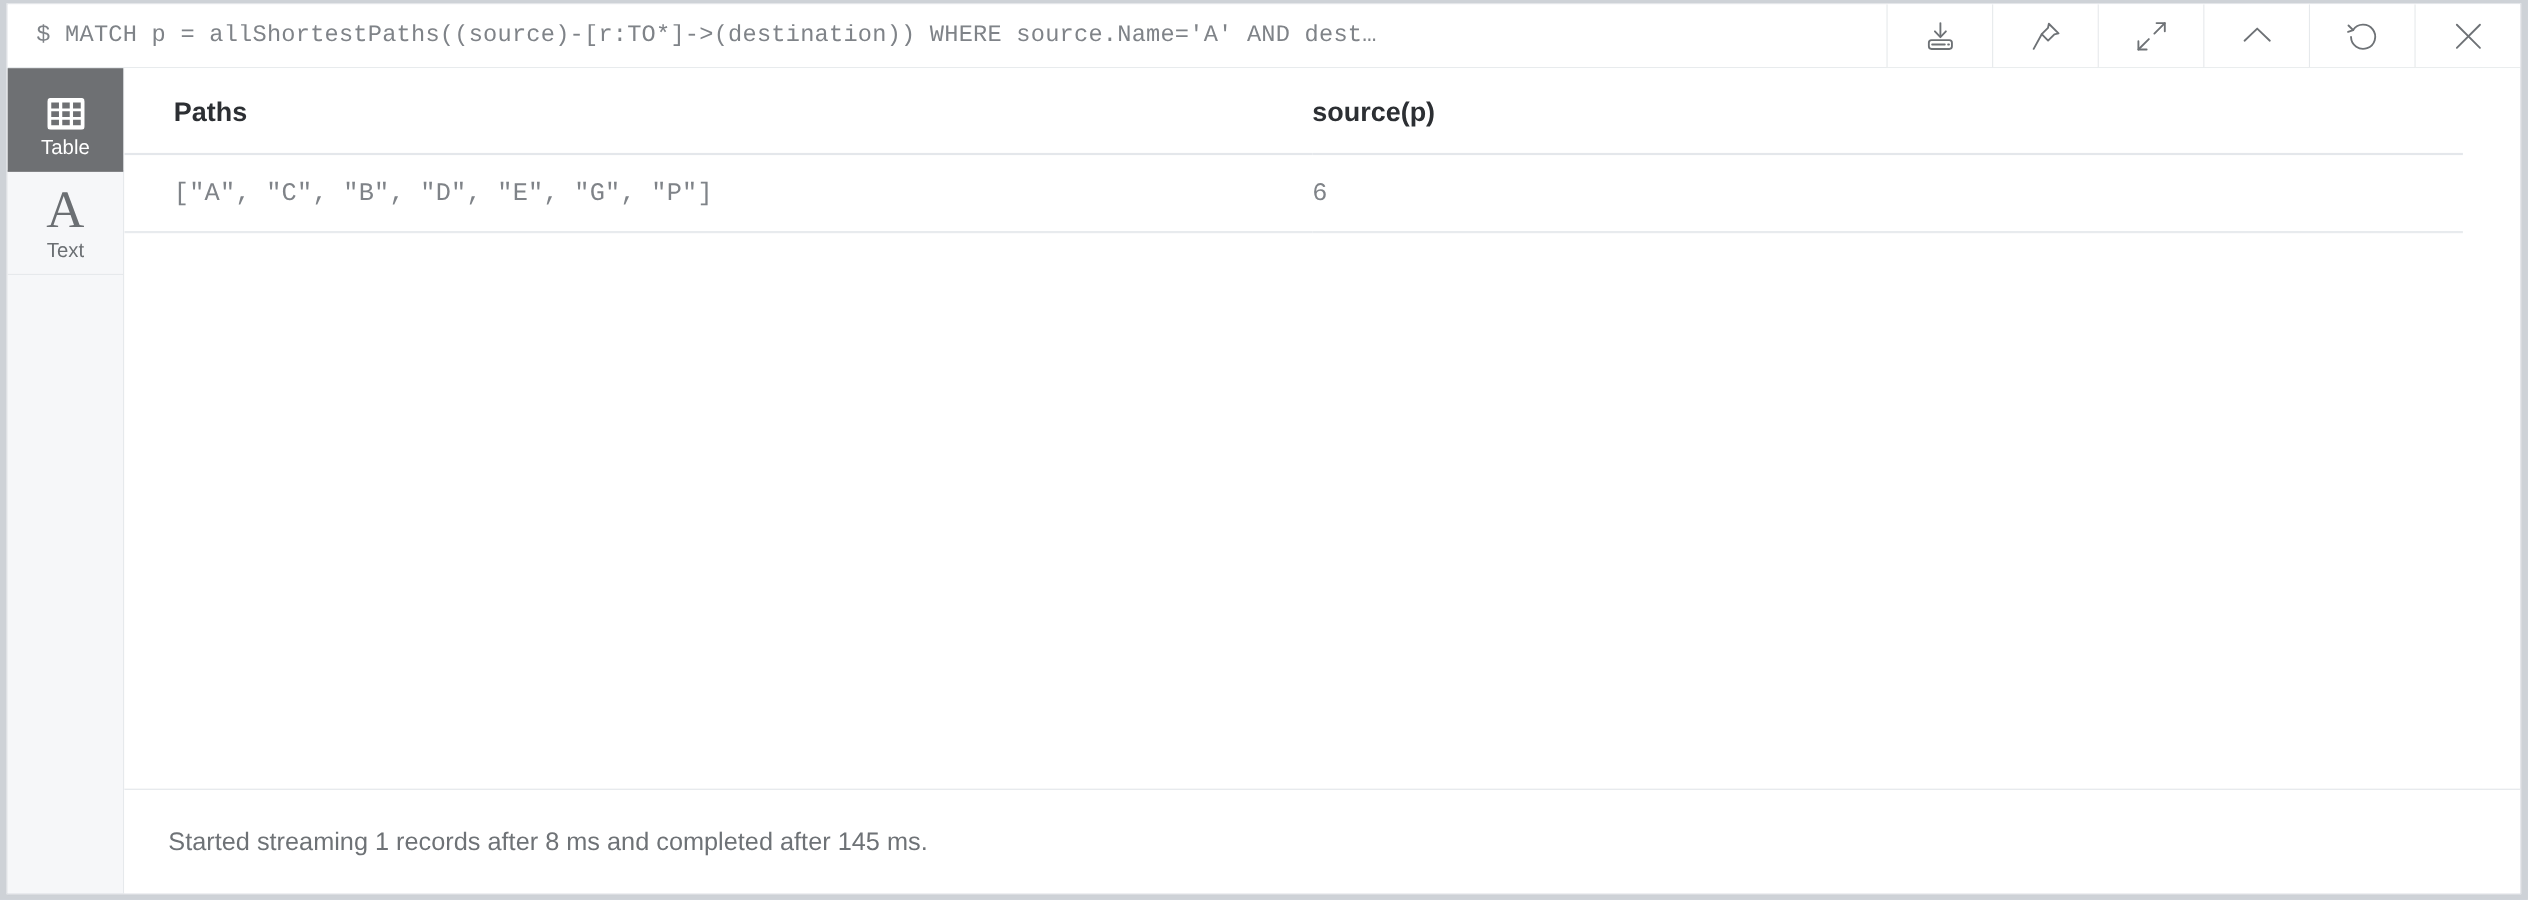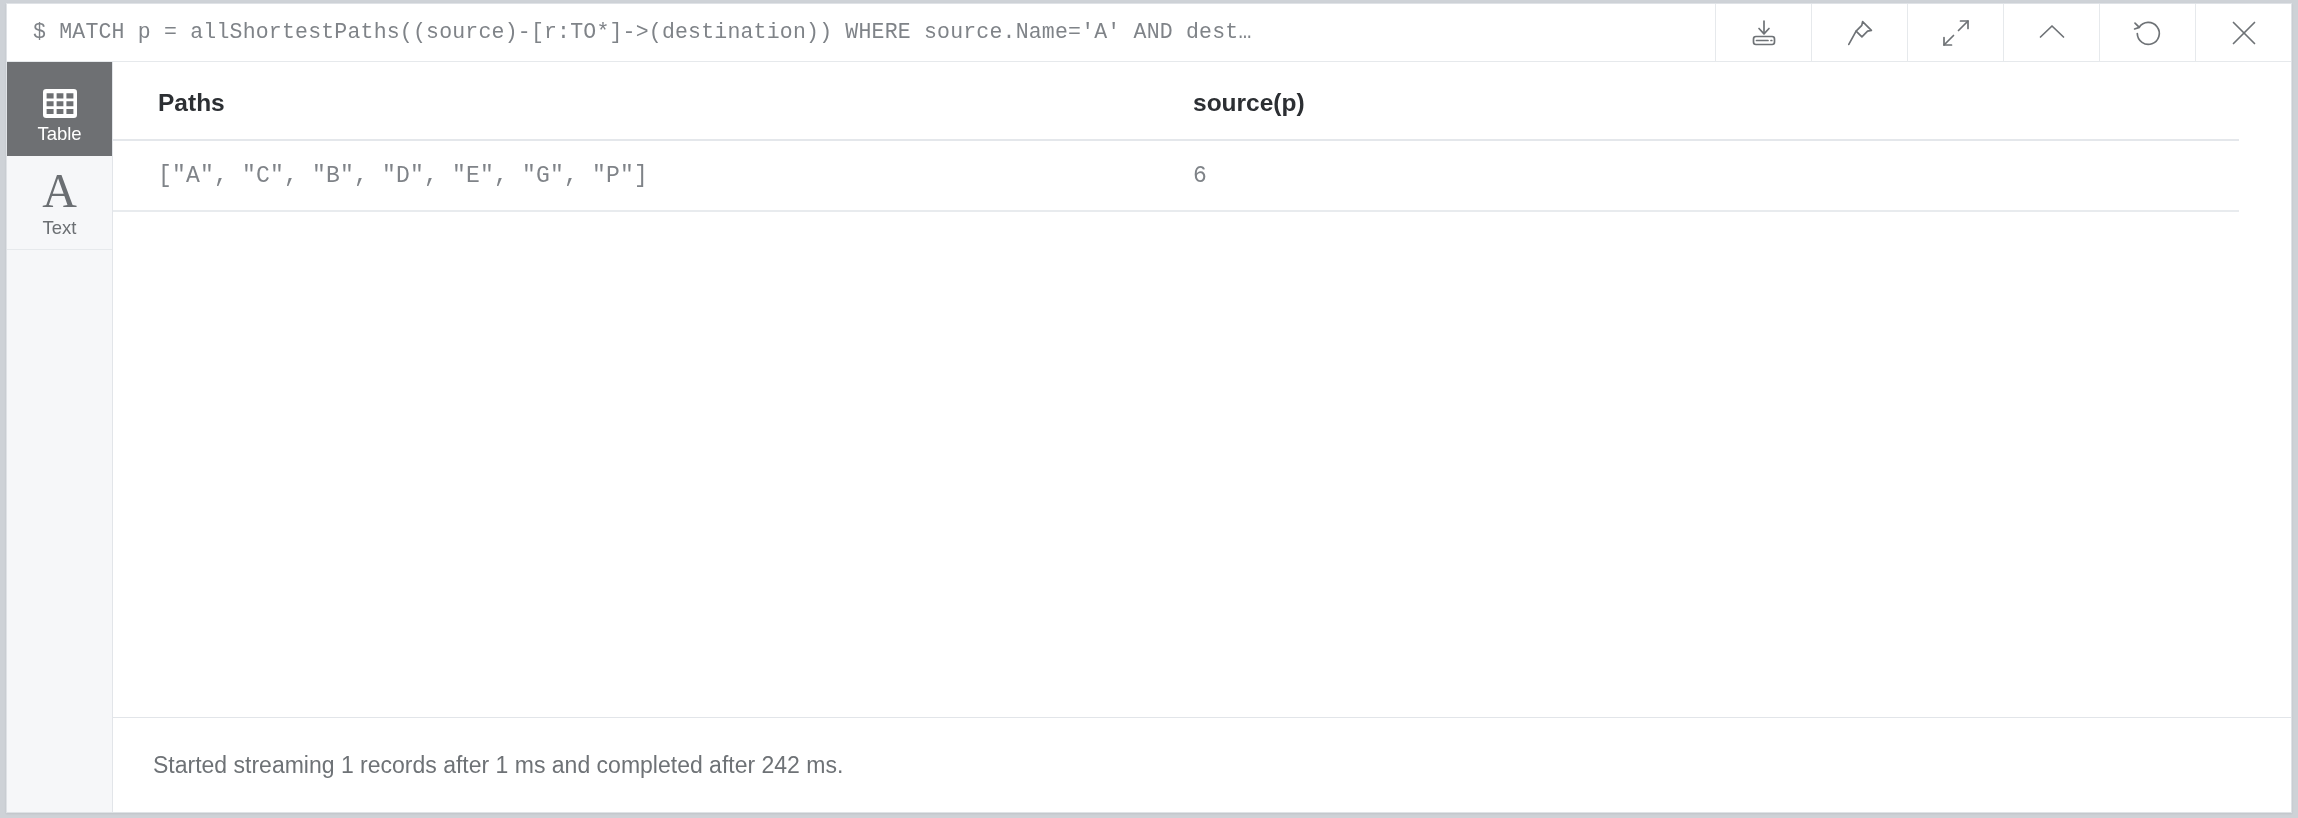--- a/index.html
+++ b/index.html
@@ -308,18 +308,18 @@
           <tbody>
             <tr>
               <td class="col-pad-left">["A", "C", "B", "D", "E", "G", "P"]</td>
               <td>6</td>
             </tr>
           </tbody>
         </table>
       </div>
 
       <div id="statusbar">
-        <span id="status-text">Started streaming 1 records after 1 ms and completed after 242 ms.</span>
+        <span id="status-text">Started streaming 1 records after 8 ms and completed after 145 ms.</span>
       </div>
 
     </div>
   </div>
 </div>
 
 </body></html>

